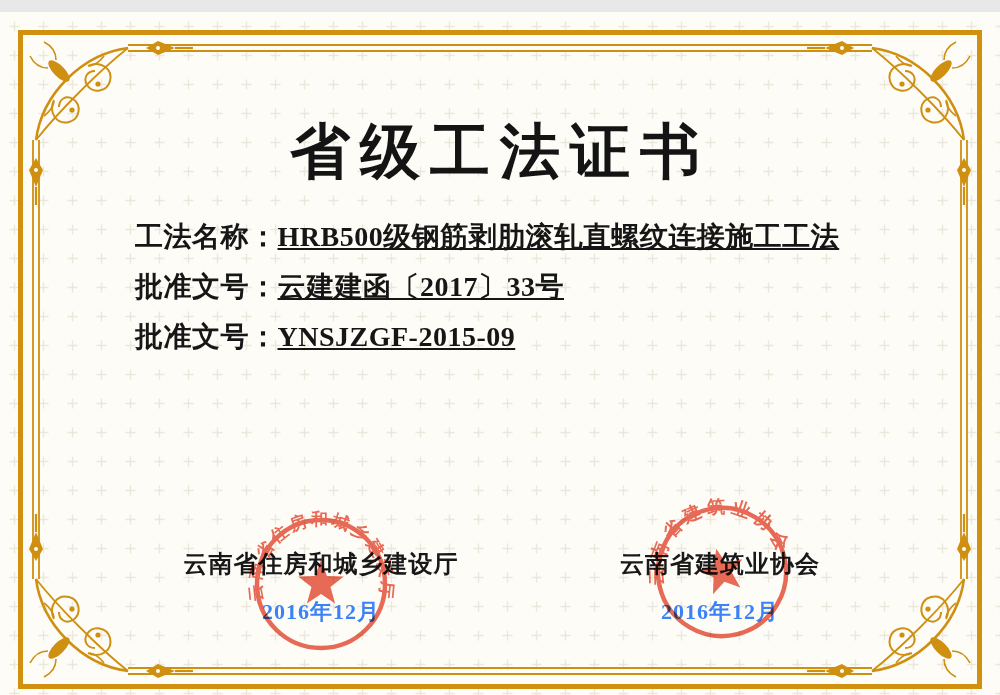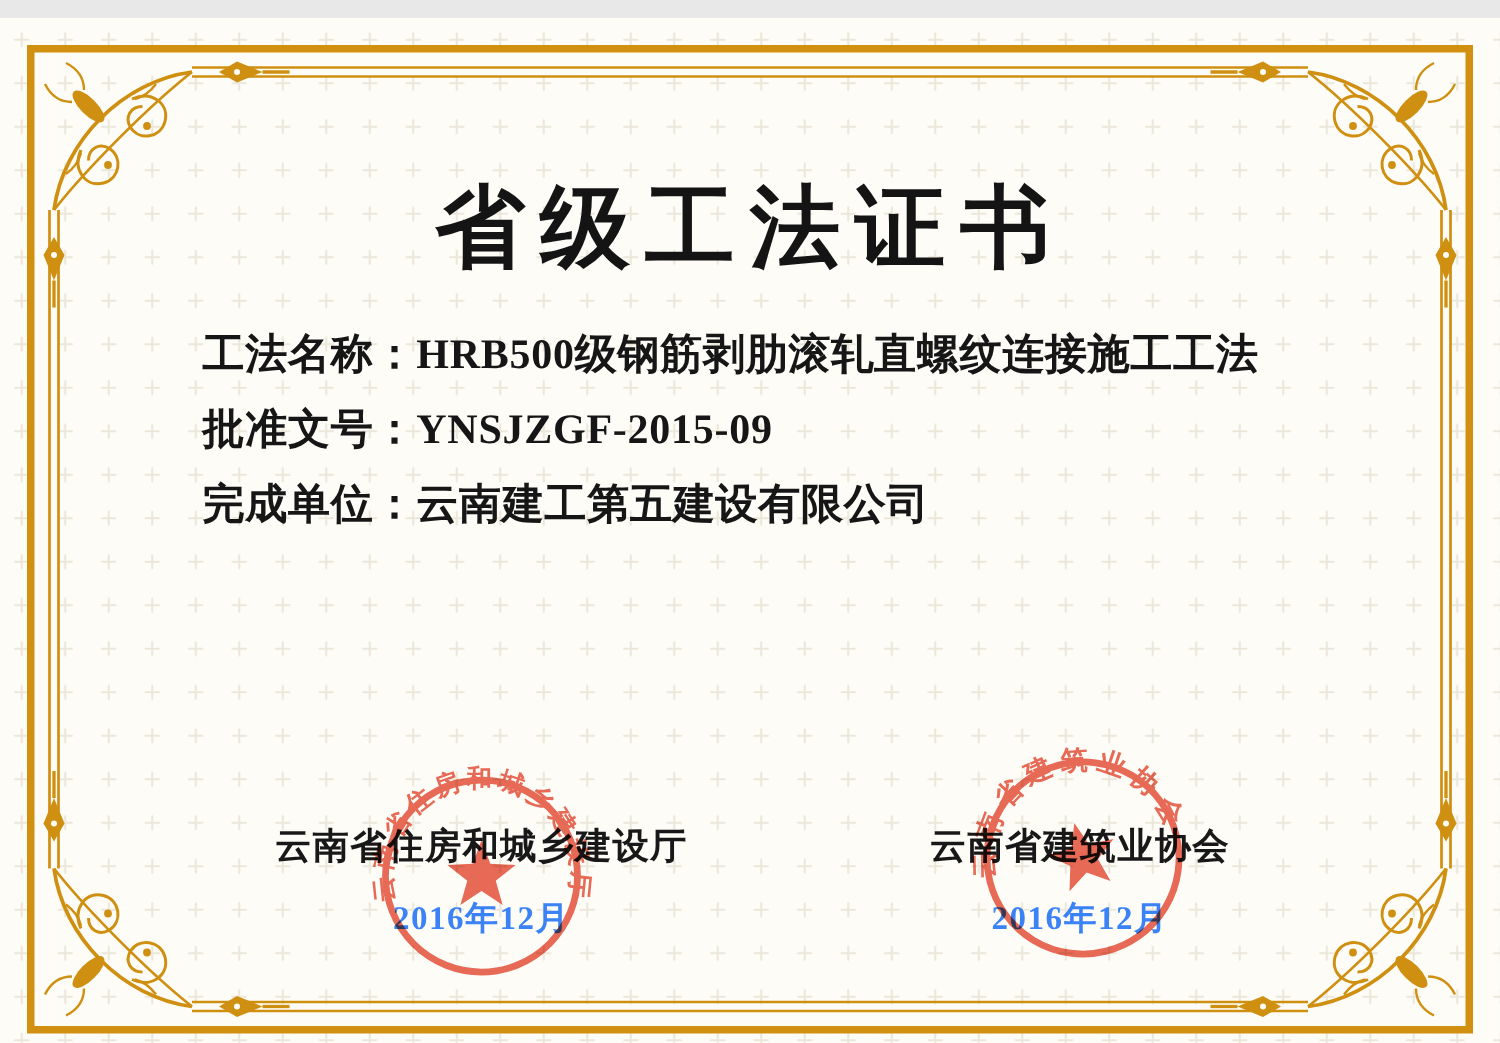--- a/index.html
+++ b/index.html
@@ -33,21 +33,21 @@
   .field-row{
     height:50px;
     line-height:50px;
     font-size:28px;
     font-weight:700;
     color:#161616;
     letter-spacing:0.5px;
     white-space:nowrap;
   }
   .field-label{font-weight:700;}
-  .field-value{font-weight:700;}
+  .field-value{font-weight:700;text-decoration:underline;}
 
   .sig{
     position:absolute;
     width:310px;
     text-align:center;
     z-index:3;
   }
   .sig-left{left:166px;top:536px;}
   .sig-right{left:565px;top:536px;}
   .sig-org{
@@ -132,24 +132,24 @@
     <use href="#cornerOrn" transform="translate(1000,695) scale(-1,-1)"></use>
   </svg>
 
   <div class="title">省级工法证书</div>
 
   <div class="fields">
     <div class="field-row">
       <span class="field-label">工法名称：</span><span class="field-value">HRB500级钢筋剥肋滚轧直螺纹连接施工工法</span>
     </div>
     <div class="field-row">
-      <span class="field-label">批准文号：</span><span class="field-value">YNSJZGF-2015-09</span>
+      <span class="field-label">批准文号：</span><span class="field-value">云建建函〔2017〕33号</span>
     </div>
     <div class="field-row">
-      <span class="field-label">完成单位：</span><span class="field-value">云南建工第五建设有限公司</span>
+      <span class="field-label">批准文号：</span><span class="field-value">YNSJZGF-2015-09</span>
     </div>
   </div>
 
   <div class="sig sig-left">
     <div class="sig-org">云南省住房和城乡建设厅</div>
     <div class="sig-date">2016年12月</div>
   </div>
 
   <div class="sig sig-right">
     <div class="sig-org">云南省建筑业协会</div>

